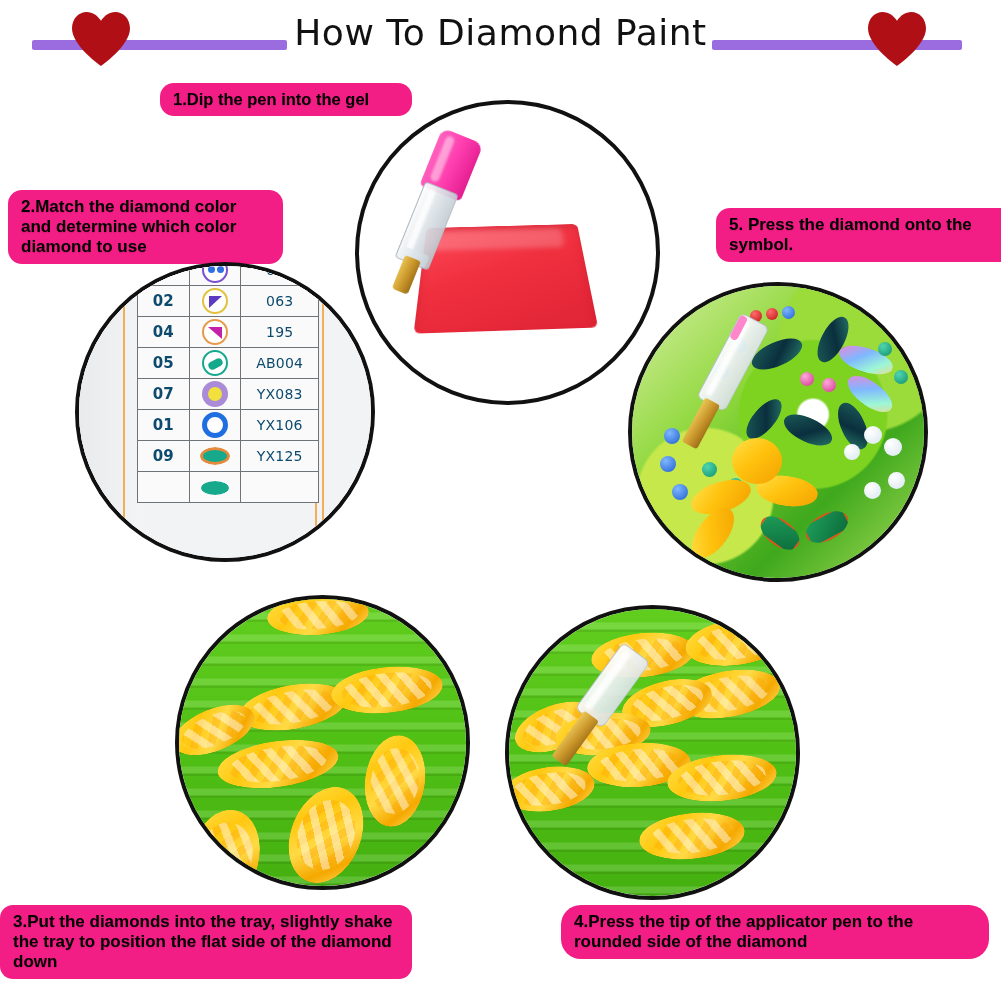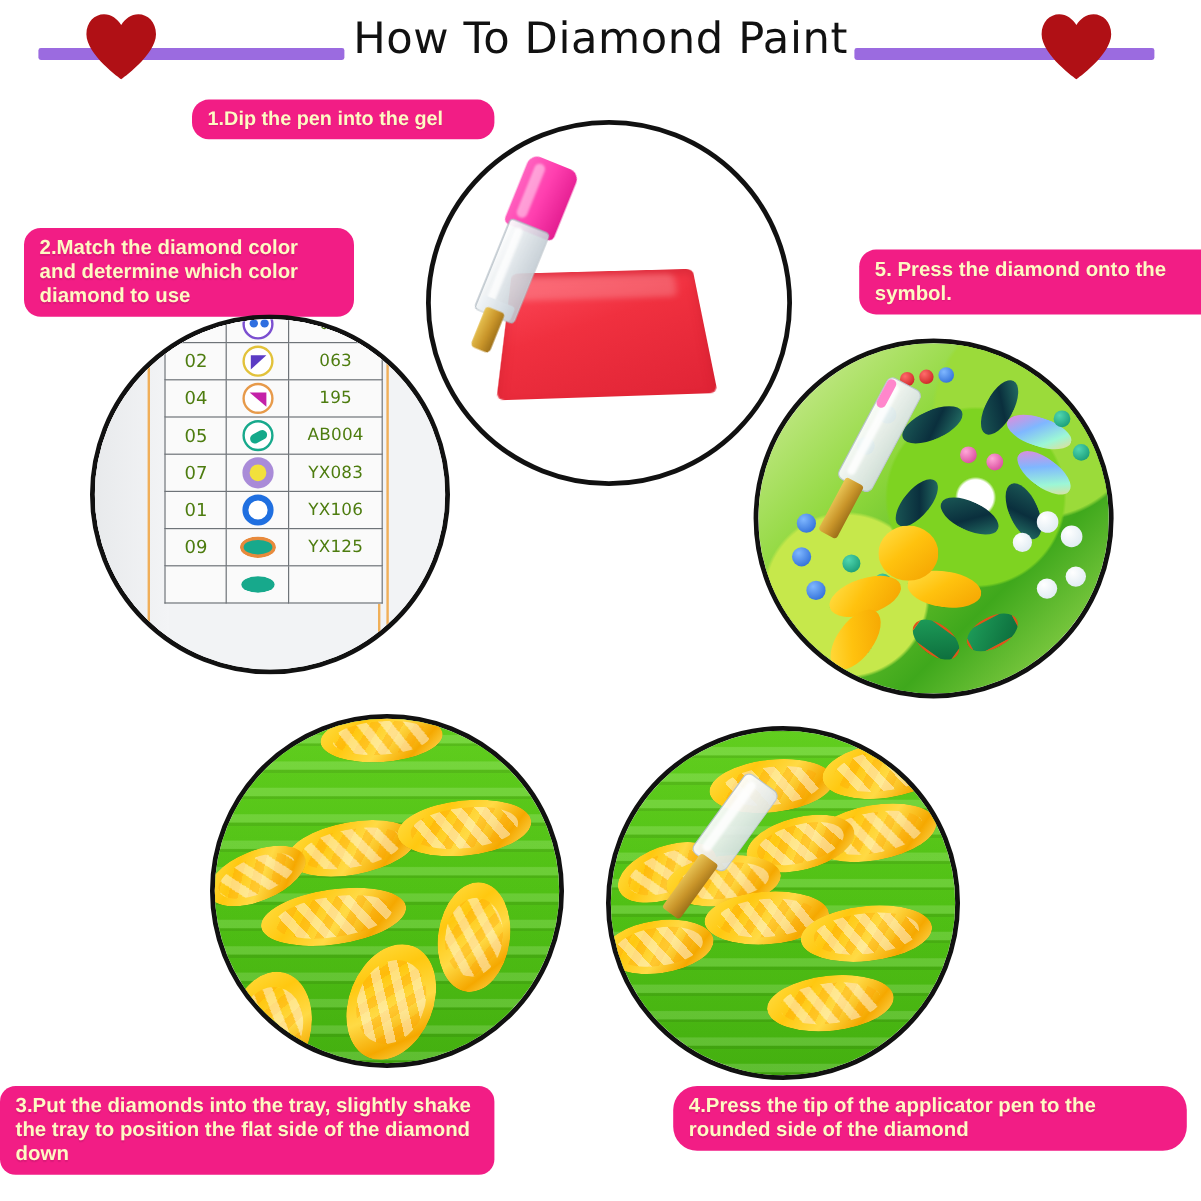--- a/index.html
+++ b/index.html
@@ -21,26 +21,26 @@
   .heart.r{left:866px;}
   .heart svg{display:block;width:100%;height:100%;}
   .title{
     position:absolute;left:0;top:12px;width:1001px;text-align:center;
     font-size:36px;color:#111;letter-spacing:.5px;font-weight:400;
     font-family:"DejaVu Sans", sans-serif;
   }
 
   
   .lbl{
-    position:absolute;background:#F21D85;color:#fef9c3;border-radius:14px;
+    position:absolute;background:#F21D85;color:#000000;border-radius:14px;
     font-weight:bold;line-height:1.18;padding:7px 13px;box-sizing:border-box;
     text-shadow:0 1px 1px rgba(0,0,0,.10);
   }
   #lbl1{left:160px;top:83px;width:252px;font-size:16.5px;}
-  #lbl2{left:8px;top:190px;width:275px;font-size:17px;margin-left:12px;}
+  #lbl2{left:8px;top:190px;width:275px;font-size:17px;}
   #lbl5{left:716px;top:208px;width:314px;font-size:17px;}
   #lbl3{left:0px;top:905px;width:412px;font-size:17px;border-radius:13px;}
   #lbl4{left:561px;top:905px;width:428px;font-size:17px;border-radius:20px;}
 
   
   .circle{
     position:absolute;border-radius:50%;overflow:hidden;
     border:4px solid #111;box-sizing:border-box;background:#fff;
   }
   #c1{left:355px;top:100px;width:305px;height:305px;}
@@ -99,23 +99,23 @@
   .v-line.a{left:44px;}
   .v-line.b{left:236px;}
   .v-line.c{left:243px;}
   .tbl{
     position:absolute;left:58px;top:-12px;width:182px;
     border-collapse:collapse;background:#fff;
     font-family:"DejaVu Sans", sans-serif;
   }
   .tbl td{
     border:1px solid #6E7378;height:30px;padding:0;text-align:center;
-    font-size:14px;color:#4d7c0f;background:#FAFAFA;
-  }
-  .tbl td.c-id{width:52px;font-weight:400;font-size:15px;}
+    font-size:14px;color:#0c4a6e;background:#FAFAFA;
+  }
+  .tbl td.c-id{width:52px;font-weight:700;font-size:15px;}
   .tbl td.c-sym{width:52px;}
   .tbl td.c-code{width:78px;font-size:14px;letter-spacing:.2px;}
   .sym{display:inline-block;width:26px;height:26px;border-radius:50%;
        position:relative;vertical-align:middle;box-sizing:border-box;}
 
   
   .tray{
     position:absolute;inset:0;
     background:
       repeating-linear-gradient(0deg,

